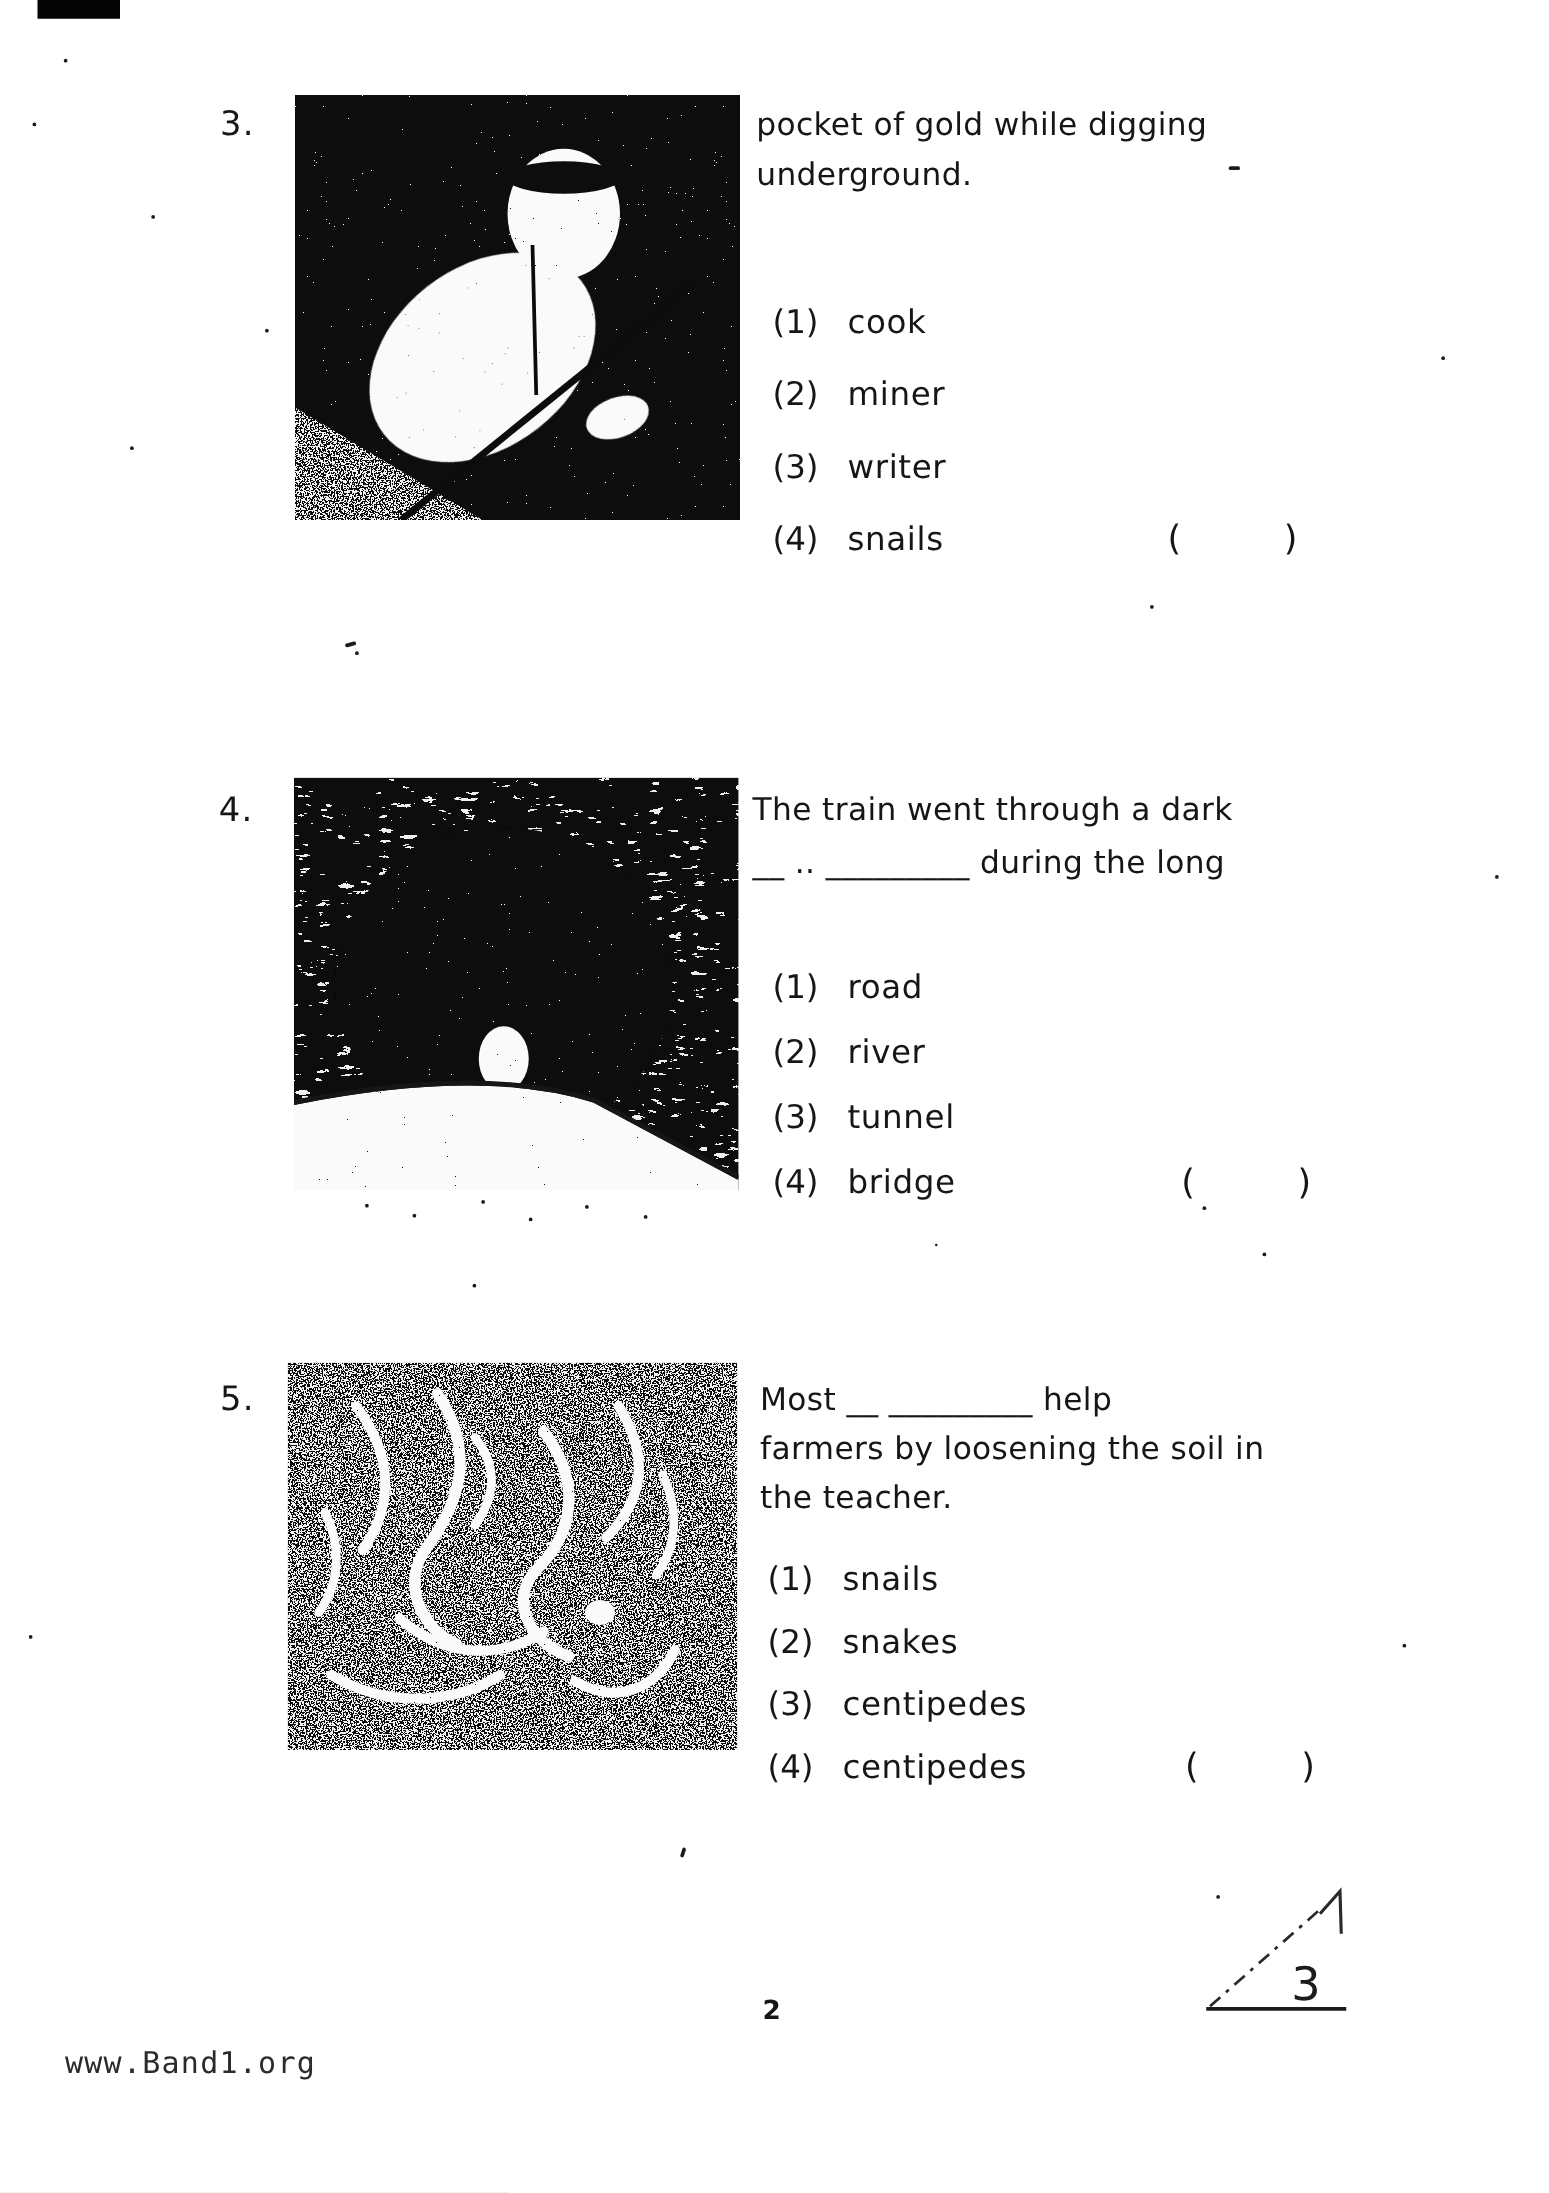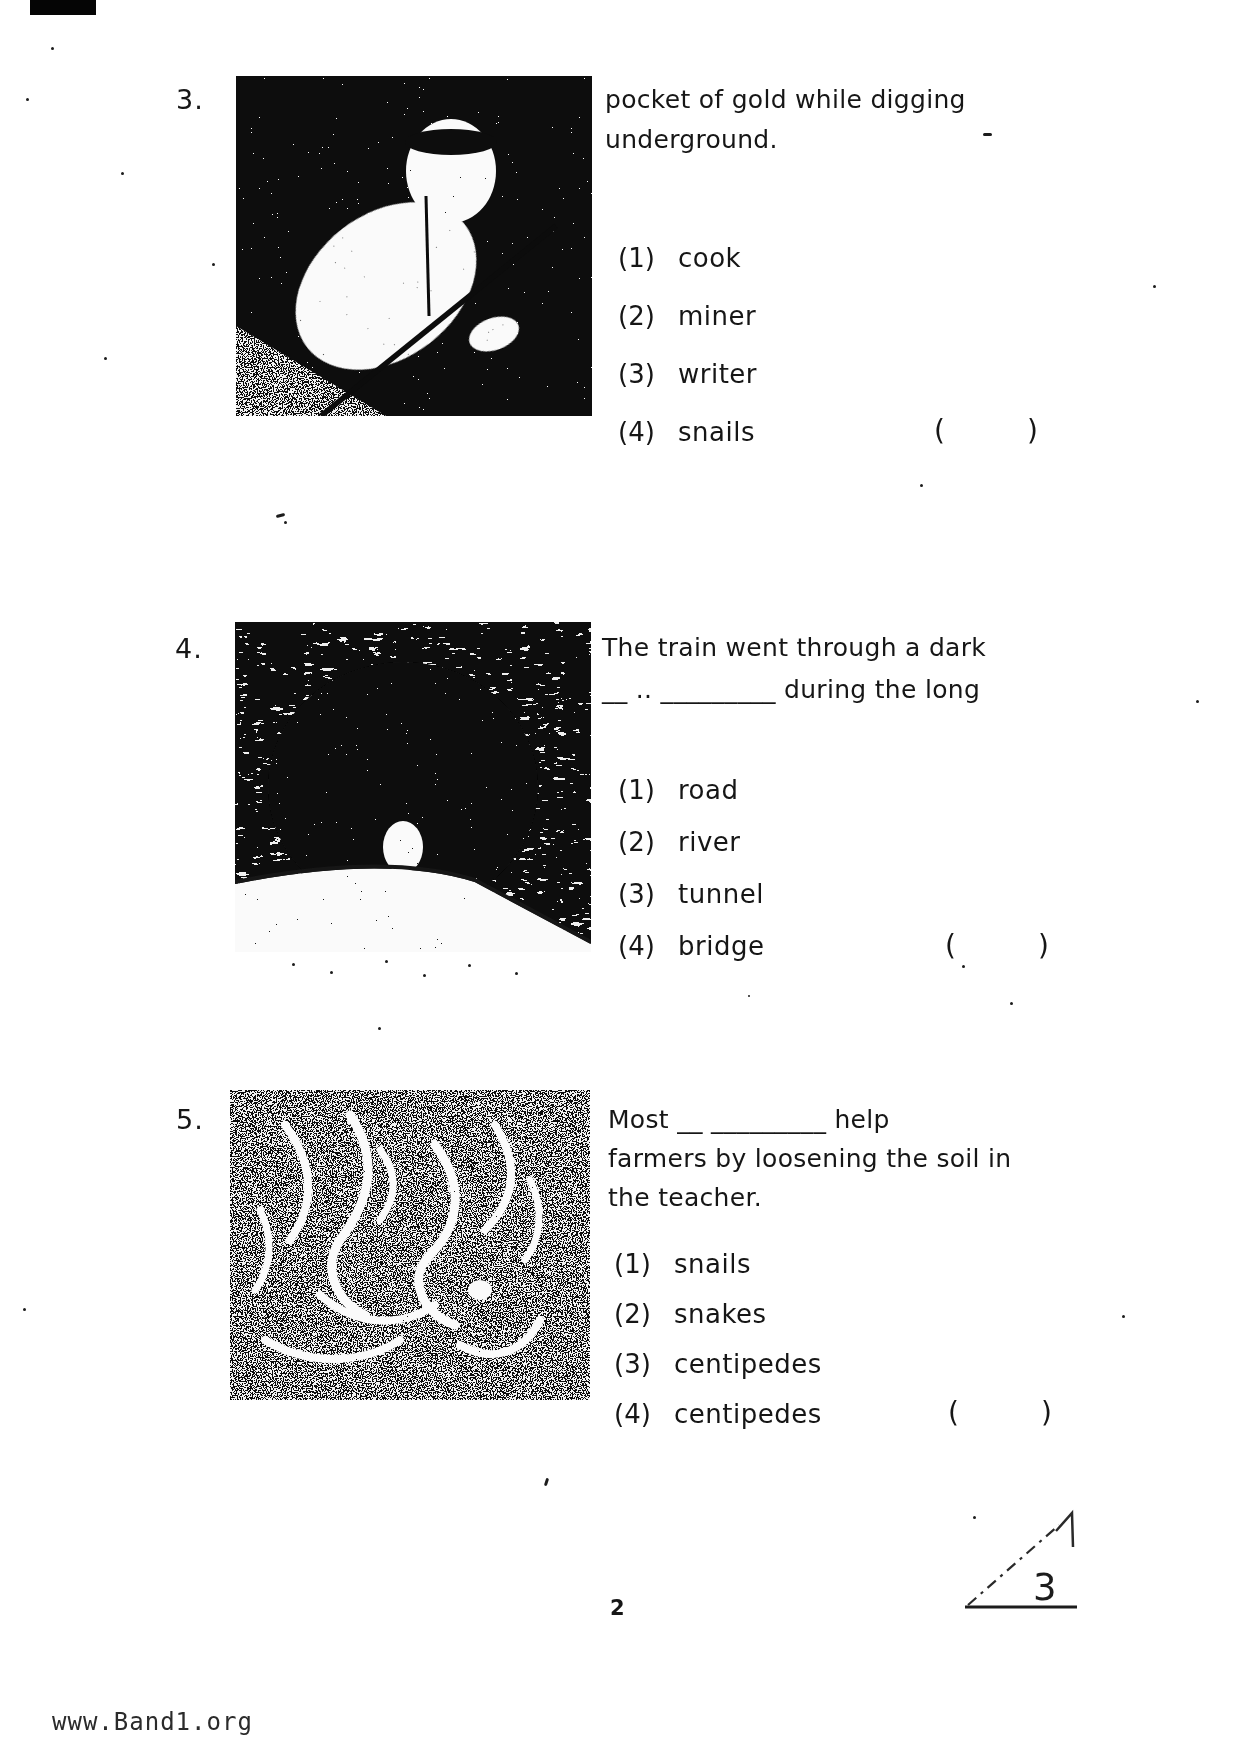--- a/index.html
+++ b/index.html
@@ -29,21 +29,21 @@
   .opt{display:flex;align-items:flex-start;}
   .q3-opts .opt{height:58px;}
   .q4-opts .opt{height:52px;}
   .q5-opts .opt{height:50px;}
   .onum{width:60px;flex:0 0 60px;}
   .olabel{letter-spacing:.5px;}
   .bracket{position:absolute;width:104px;display:flex;justify-content:space-between;font-size:28px;}
   
   .page-num{position:absolute;left:610px;top:1596px;font-size:21px;font-weight:600;}
   .score-mark{position:absolute;left:953px;top:1503px;}
-  .watermark{position:absolute;left:52px;top:1708px;font-family:"DejaVu Sans Mono",monospace;font-size:24px;color:#2b2b2b;letter-spacing:1px;}
+  .watermark{position:absolute;left:52px;top:1636px;font-family:"DejaVu Sans Mono",monospace;font-size:24px;color:#2b2b2b;letter-spacing:1px;}
 </style>
 </head>
 <body>
 
 <svg width="0" height="0" style="position:absolute" aria-hidden="true">
   <defs>
     <filter id="fDark" x="-5%" y="-5%" width="110%" height="110%">
       <feTurbulence type="fractalNoise" baseFrequency="0.8" numOctaves="2" seed="3" result="n"></feTurbulence>
       <feColorMatrix in="n" type="luminanceToAlpha" result="la"></feColorMatrix>
       <feComponentTransfer in="la" result="spA">

